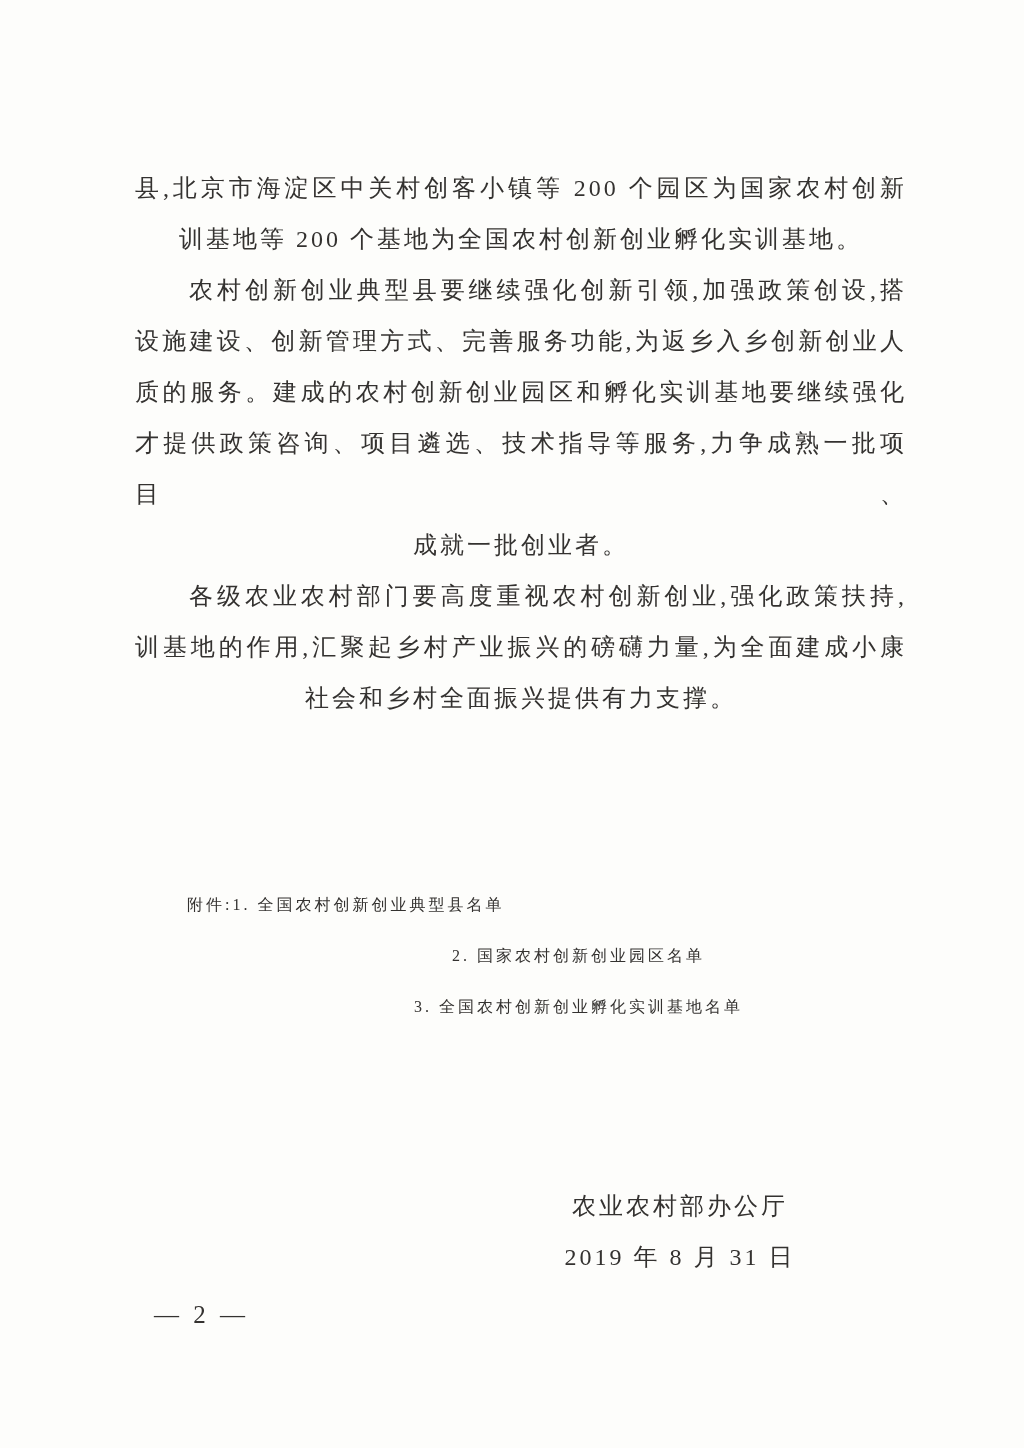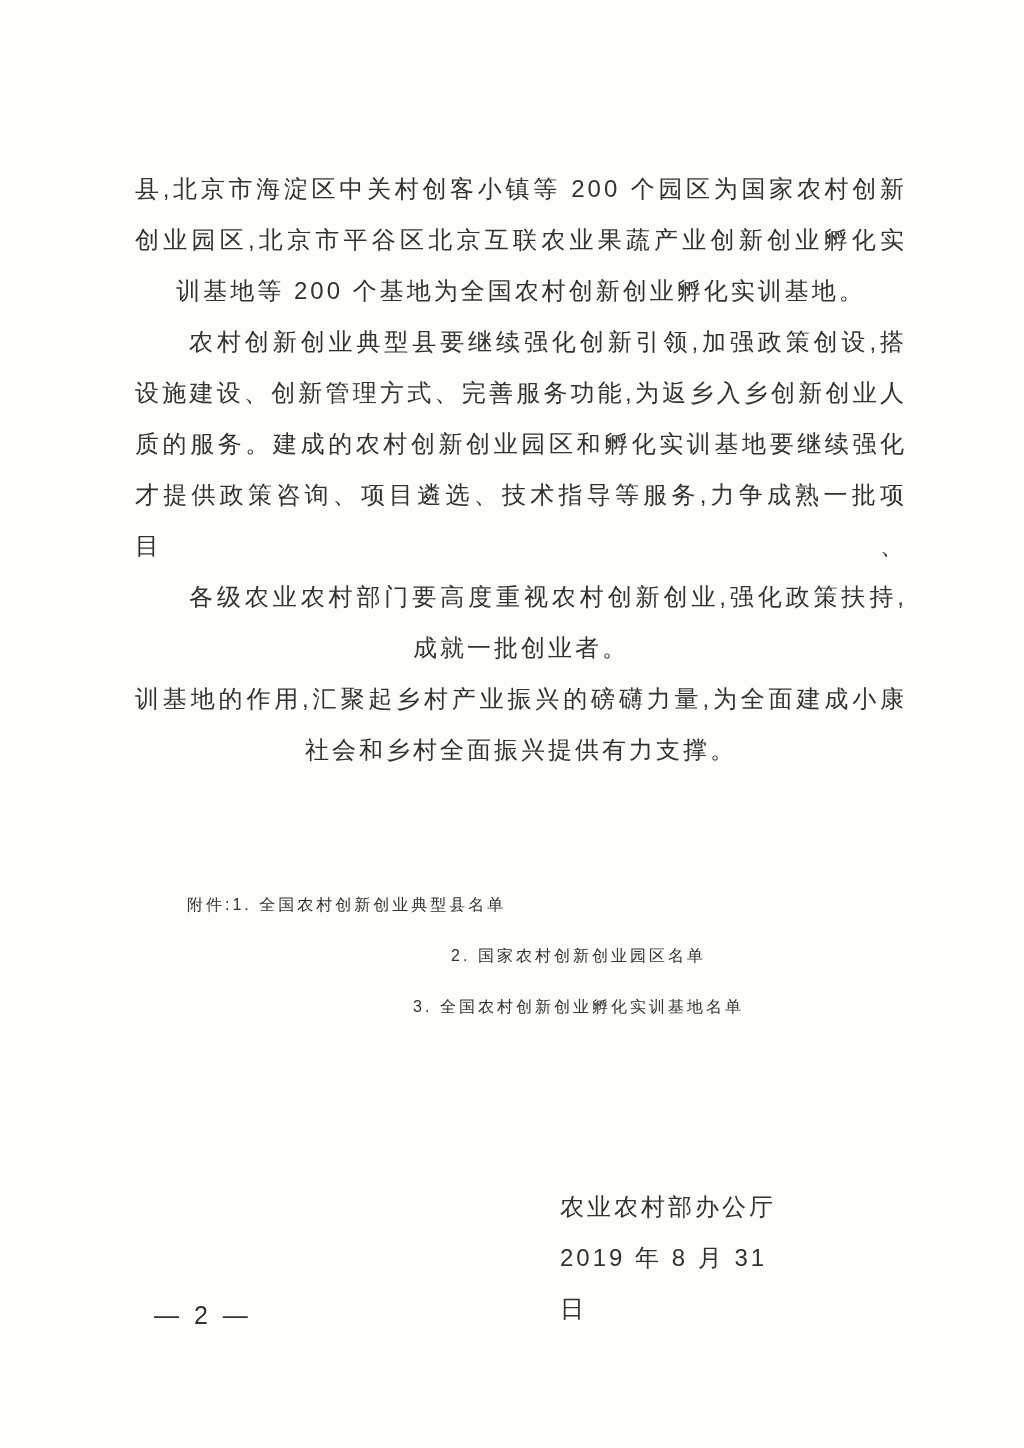--- a/index.html
+++ b/index.html
@@ -6,21 +6,21 @@
     margin: 0;
     padding: 0;
     background: #ffffff;
   }
   .page {
     position: relative;
     width: 1024px;
     height: 1448px;
     background: #fdfdfb;
     overflow: hidden;
-    font-family: Liberation Sans, sans-serif;
+    font-family: Liberation Serif, serif;
     color: #343230;
   }
   .body-text {
     position: absolute;
     left: 135px;
     top: 163px;
     width: 772px;
     font-size: 24px;
     line-height: 51px;
     letter-spacing: 3px;
@@ -53,45 +53,45 @@
     text-align: center;
   }
   .signature {
     position: absolute;
     left: 560px;
     top: 1181px;
     width: 240px;
     font-size: 24px;
     line-height: 51px;
     letter-spacing: 3px;
+    text-align: center;
   }
   .footer-num {
     position: absolute;
     left: 154px;
     top: 1300px;
     font-size: 25px;
     line-height: 30px;
     letter-spacing: 4px;
   }
 </style>
 </head>
 <body>
 
 <div class="page">
 
   <div class="body-text">
     <div class="ln j">县,北京市海淀区中关村创客小镇等 200 个园区为国家农村创新</div>
-    <div class="ln j">创业园区,北京市平谷区北京互联农业果蔬产业创新创业孵化实</div>
     <div class="ln">训基地等 200 个基地为全国农村创新创业孵化实训基地。</div>
     <div class="ln j ind">农村创新创业典型县要继续强化创新引领,加强政策创设,搭</div>
     <div class="ln j">设施建设、创新管理方式、完善服务功能,为返乡入乡创新创业人</div>
     <div class="ln j">质的服务。建成的农村创新创业园区和孵化实训基地要继续强化</div>
     <div class="ln j">才提供政策咨询、项目遴选、技术指导等服务,力争成熟一批项目、</div>
+    <div class="ln">成就一批创业者。</div>
     <div class="ln j ind">各级农业农村部门要高度重视农村创新创业,强化政策扶持,</div>
-    <div class="ln">成就一批创业者。</div>
     <div class="ln j">训基地的作用,汇聚起乡村产业振兴的磅礴力量,为全面建成小康</div>
     <div class="ln">社会和乡村全面振兴提供有力支撑。</div>
   </div>
 
   <div class="attachments">
     <div class="att-first">附件:1. 全国农村创新创业典型县名单</div>
     <div class="att-item">2. 国家农村创新创业园区名单</div>
     <div class="att-item">3. 全国农村创新创业孵化实训基地名单</div>
   </div>
 

